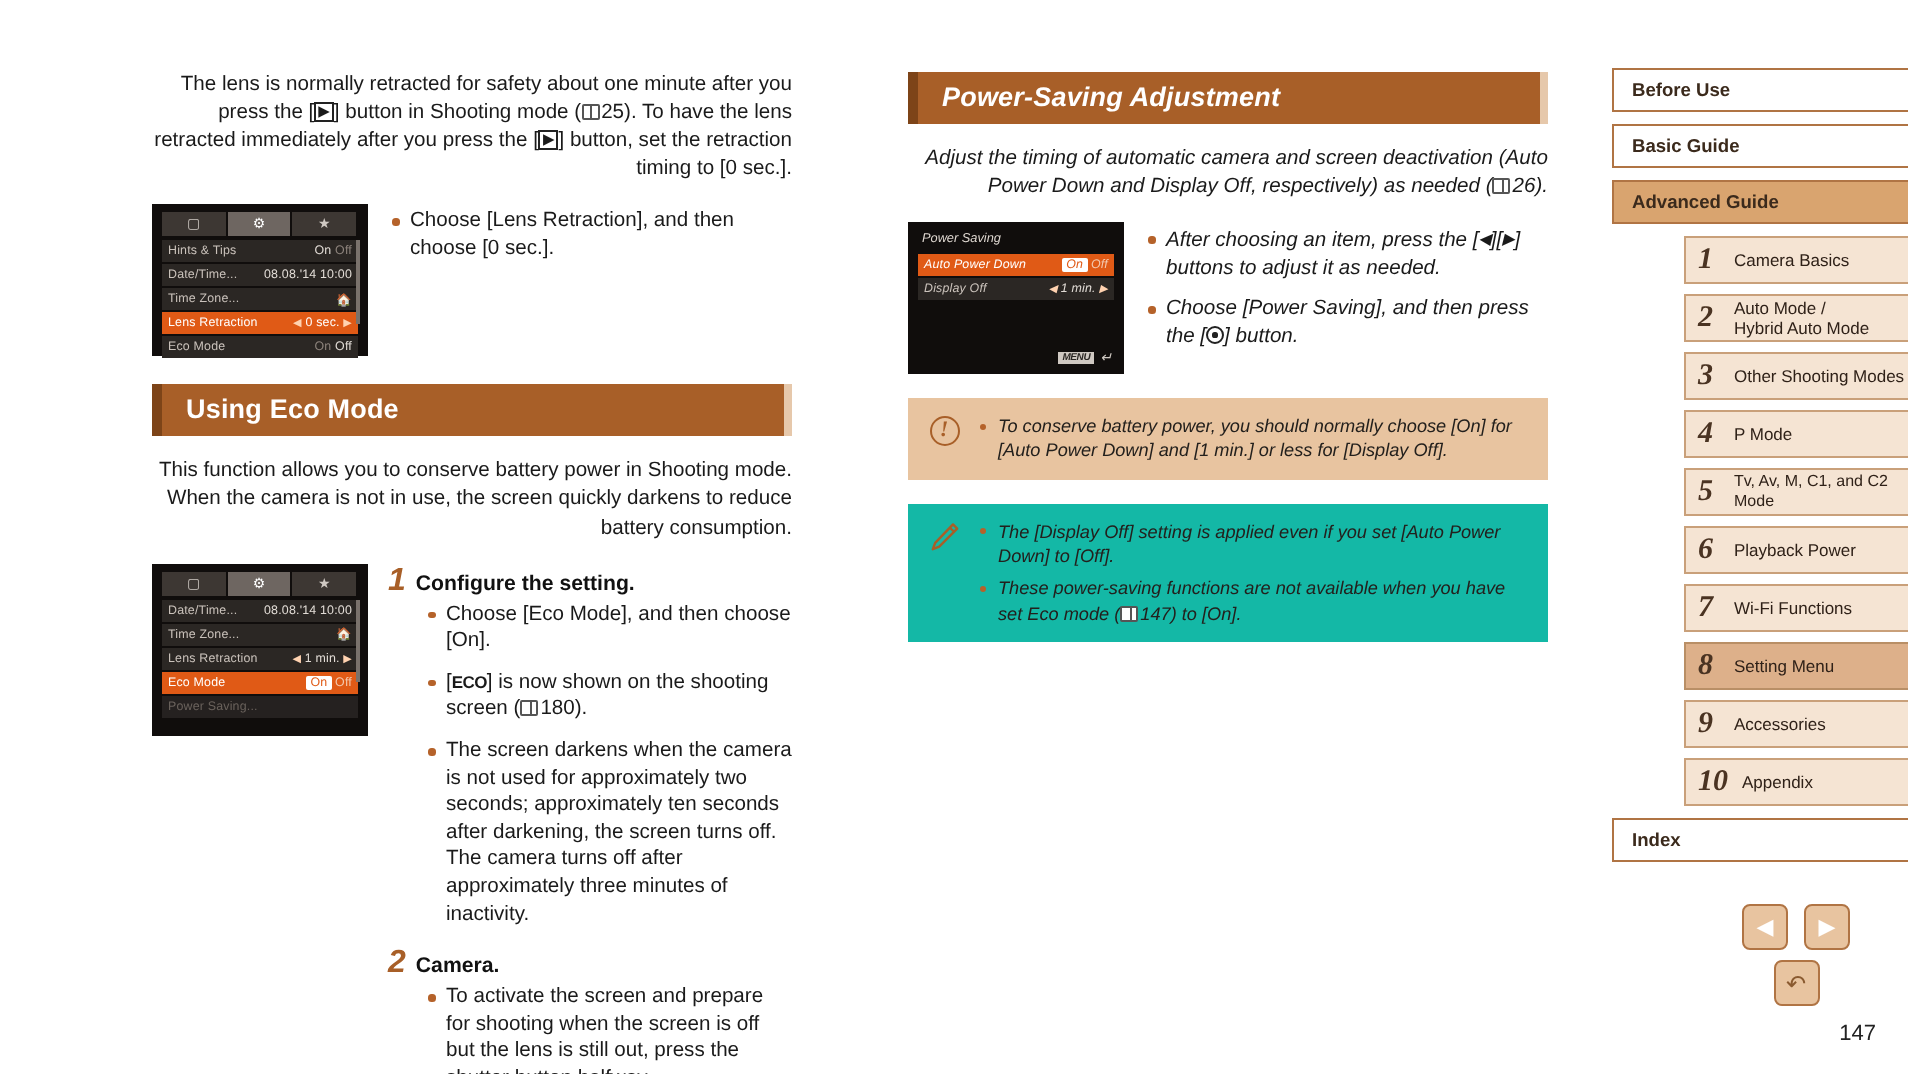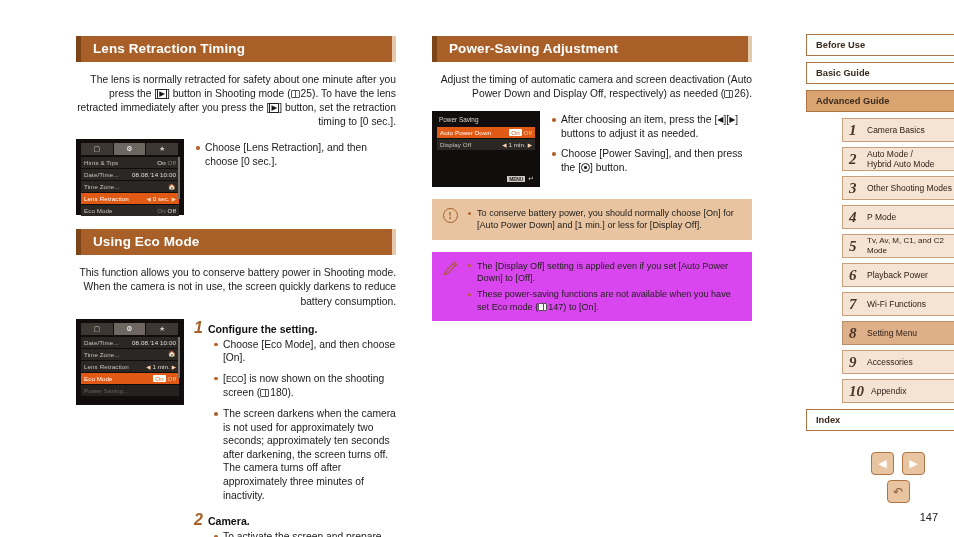--- a/index.html
+++ b/index.html
@@ -6,21 +6,21 @@
   html, body {
     width: 954px; height: 537px;
     background: #ffffff;
     font-family: "Liberation Sans", sans-serif;
     overflow: hidden;
   }
   .page { position: relative; width: 954px; height: 537px; background: #fff; }
 
   
   .col-left  { position: absolute; left: 76px;  top: 36px; width: 320px; }
-  .col-mid   { position: absolute; left: 432px; top: 36px; width: 320px; }
+  .col-mid   { position: absolute; left: 454px; top: 36px; width: 320px; font-style: italic; }
   .col-right { position: absolute; left: 806px; top: 34px; width: 150px; }
 
   
   .sect-head {
     position: relative;
     background: #a85f28;
     color: #ffffff;
     font-size: 13.5px;
     font-weight: bold;
     letter-spacing: .1px;
@@ -88,21 +88,21 @@
     width: 9px; height: 9px; border-radius: 50%;
     border: 1.2px solid #222; vertical-align: -1px;
     position: relative; background: #fff;
   }
   .iround::after {
     content: ""; position: absolute; left: 2px; top: 2px; width: 2.6px; height: 2.6px;
     border-radius: 50%; background: #222;
   }
   .itri { font-size: 8px; vertical-align: 1px; }
   .ieco {
-    display: inline-block; font-size: 8.5px; font-weight: normal;
+    display: inline-block; font-size: 8.5px; font-weight: bold;
     letter-spacing: -.3px; vertical-align: 0px;
   }
 
   
   .shot-row { display: flex; gap: 10px; align-items: flex-start; }
 
   
   .lcd {
     width: 108px; flex: 0 0 108px;
     background: #100d0c;
@@ -161,21 +161,21 @@
   .step-title { font-size: 10.6px; font-weight: bold; color: #111; }
   .step-body { padding-left: 18px; }
 
   
   .note {
     background: #e8c4a0;
     display: flex; gap: 6px;
     padding: 8px 10px 8px 8px;
     margin-top: 12px;
   }
-  .note.tip { background: #d946ef; }
+  .note.tip { background: #14b8a6; }
   .note-icon { flex: 0 0 20px; display: flex; justify-content: center; padding-top: 1px; }
   .note-body { flex: 1; }
   .note .bul { font-size: 9.1px; line-height: 12.3px; margin-bottom: 4px; color:#23201d; }
   .note .bul:last-child { margin-bottom: 0; }
   .note .bul::before { background: #b5622a; top: 4.5px; width: 3px; height: 3px; }
   .excl {
     width: 15px; height: 15px; border-radius: 50%;
     border: 1.4px solid #a85f28; color: #a85f28;
     font-size: 11px; font-weight: bold; line-height: 13px; text-align: center;
     font-family: "Liberation Serif", serif;
@@ -229,21 +229,20 @@
   }
   .pageno { text-align: right; font-size: 11px; color: #222; margin-top: 8px; padding-right: 2px; }
 </style>
 </head>
 <body>
 
 <div class="page">
 
   <div class="col-left">
 
-    <div class="sect-head">Lens Retraction Timing</div>
 
     <div class="para">
       <span>The lens is normally retracted for safety about one minute after you press the [</span><span class="ikey">▶</span><span>] button in Shooting mode (</span><span class="ibook"></span><span>25). To have the lens retracted immediately after you press the [</span><span class="ikey">▶</span><span>] button, set the retraction timing to [0 sec.].</span>
     </div>
 
     <div class="shot-row">
       <div class="lcd tall">
         <div class="lcd-tabs">
           <div class="lcd-tab">▢</div>
           <div class="lcd-tab active">⚙</div>

